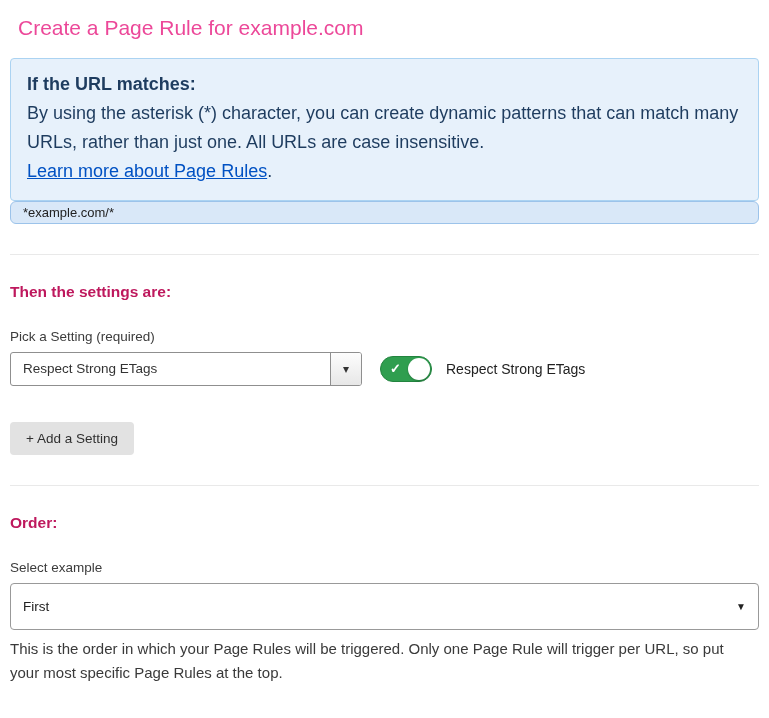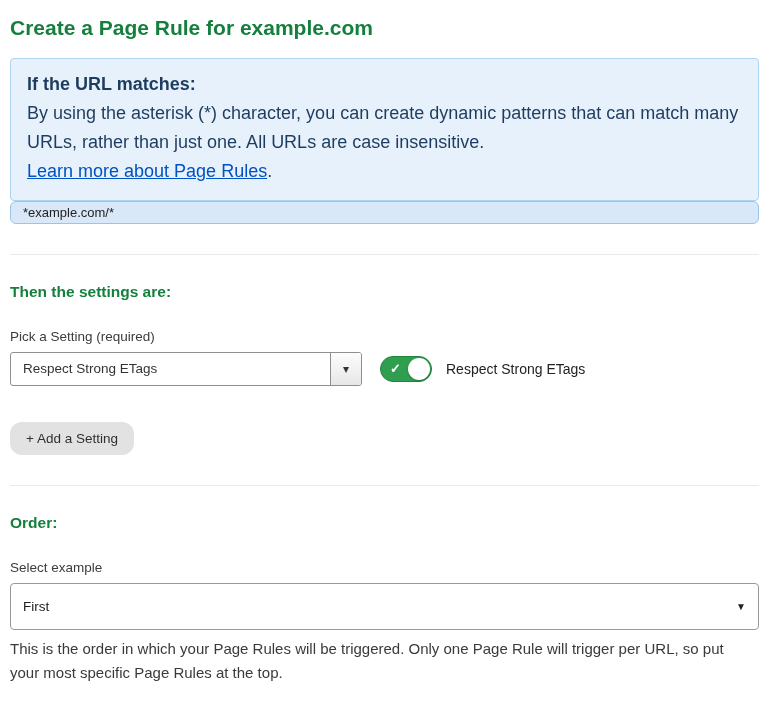--- a/index.html
+++ b/index.html
@@ -12,23 +12,23 @@
   html,body{margin:0;padding:0;background:#ffffff;}
   body{
     font-family:"Liberation Sans", sans-serif;
     color:#303030;
     width:769px;
   }
   .page{padding:8px 10px 20px 10px;}
 
   h1.page-title{
     font-size:21px;
-    font-weight:700;
-    color:#15803d;
-    margin:8px 0 18px 0;
+    font-weight:400;
+    color:#ec4899;
+    margin:8px 0 18px 8px;
   }
 
   .info-box{
     background:#e7f1fb;
     border:1px solid #abd3f2;
     border-radius:4px;
     padding:11px 16px 13px 16px;
     color:var(--navy);
     font-size:18px;
     line-height:1.62;
@@ -67,21 +67,21 @@
 
   hr.divider{
     border:none;
     border-top:1px solid #e9e9e9;
     margin:30px 0 0 0;
   }
 
   h2.section-heading{
     font-size:15.5px;
     font-weight:700;
-    color:#15803d;
+    color:#be185d;
     margin:28px 0 0 0;
   }
 
   .setting-row{
     display:flex;
     align-items:center;
     margin-top:8px;
   }
 
   .select-box{
@@ -147,21 +147,21 @@
   .toggle-label{
     margin-left:14px;
     font-size:14px;
     color:#222;
   }
 
   .btn{
     font-family:"Liberation Sans", sans-serif;
     font-size:13.5px;
     border:none;
-    border-radius:12px;
+    border-radius:4px;
     padding:9px 16px;
     cursor:pointer;
     color:#303030;
     background:#e2e2e2;
   }
   .btn.gray{background:#e2e2e2;}
   .add-setting{margin-top:36px;}
 
   .select-full{
     width:100%;

